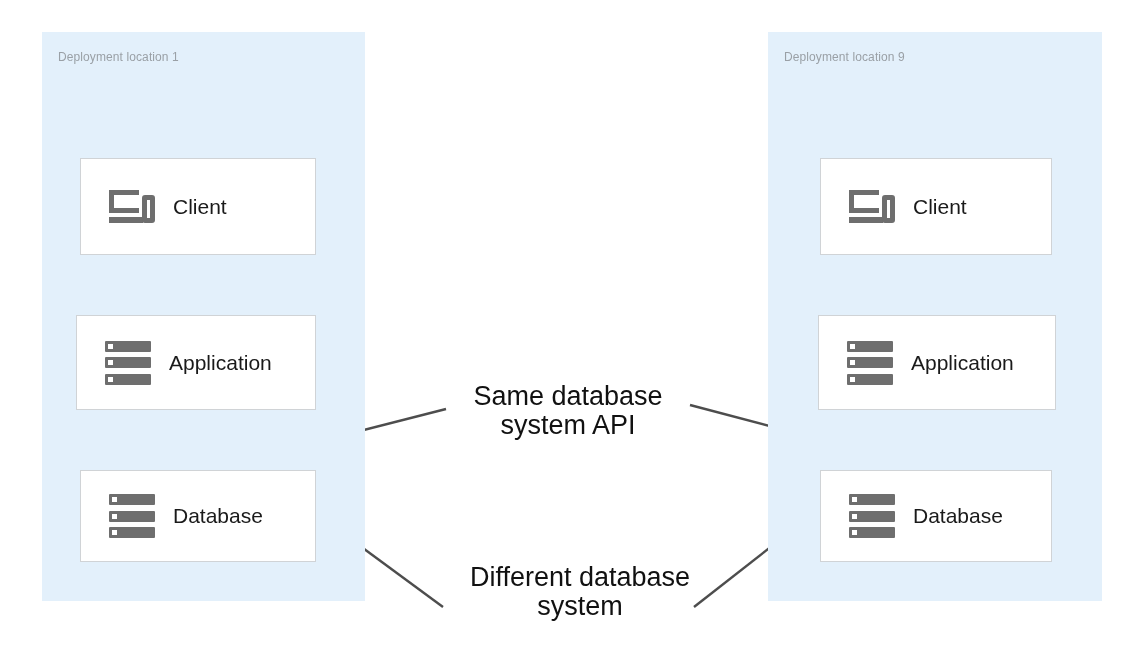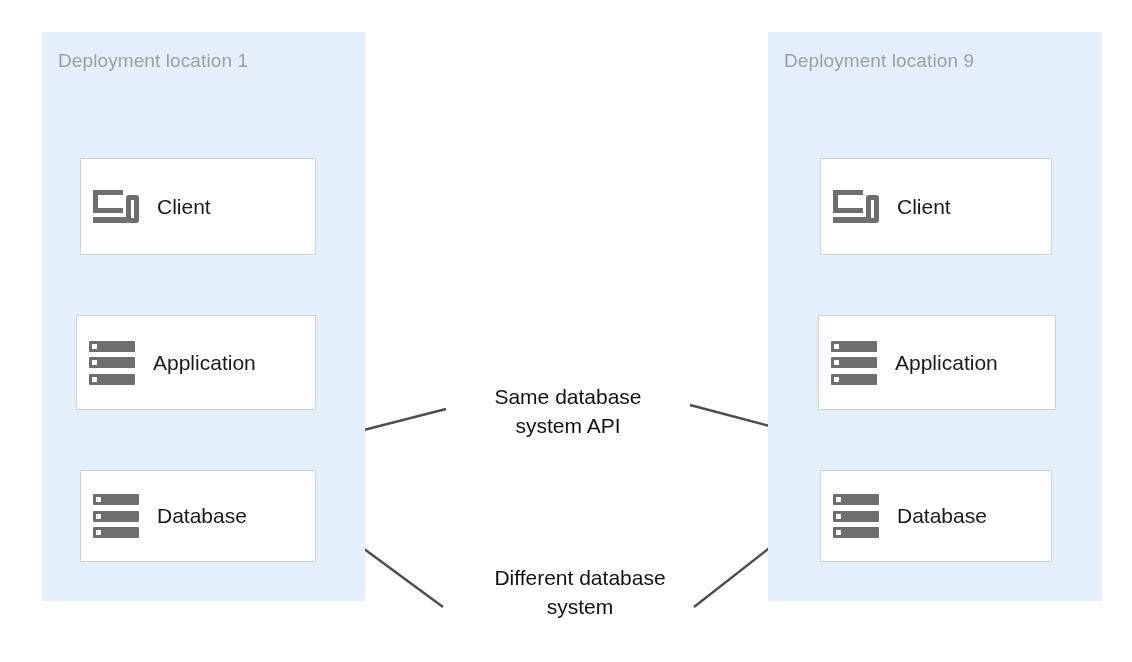--- a/index.html
+++ b/index.html
@@ -21,35 +21,35 @@
     position: absolute;
     background: #e3f0fb;
   }
   #panel-left  { left: 42px;  top: 32px; width: 323px; height: 569px; }
   #panel-right { left: 768px; top: 32px; width: 334px; height: 569px; }
 
   .panel-title {
     position: absolute;
     left: 16px;
     top: 18px;
-    font-size: 19px;
+    font-size: 12px;
     color: #9aa0a6;
     white-space: nowrap;
     letter-spacing: 0.1px;
   }
 
   
   .node {
     position: absolute;
     background: #ffffff;
     border: 1px solid #d0d3d6;
     box-sizing: border-box;
     display: flex;
     align-items: center;
-    padding-left: 12px;
+    padding-left: 28px;
   }
   .node-label {
     font-size: 21px;
     color: #1a1a1a;
     margin-left: 18px;
     white-space: nowrap;
   }
 
   
   #node-client-1 { left: 80px; top: 158px; width: 236px; height: 97px; }
@@ -91,21 +91,21 @@
   }
   .icon-server .bar::before {
     content: ""; position: absolute; left: 3px; top: 3px;
     width: 5px; height: 5px; background: #ffffff;
   }
 
   
   .annotation {
     position: absolute;
     text-align: center;
-    font-size: 21px;
+    font-size: 27px;
     color: #111111;
     line-height: 29px;
     white-space: pre-line;
   }
   #annotation-api  { left: 452px; top: 382px; width: 232px; }
   #annotation-diff { left: 460px; top: 563px; width: 240px; }
 
   #connector-layer { position: absolute; left: 0; top: 0; }
 </style>
 </head>

